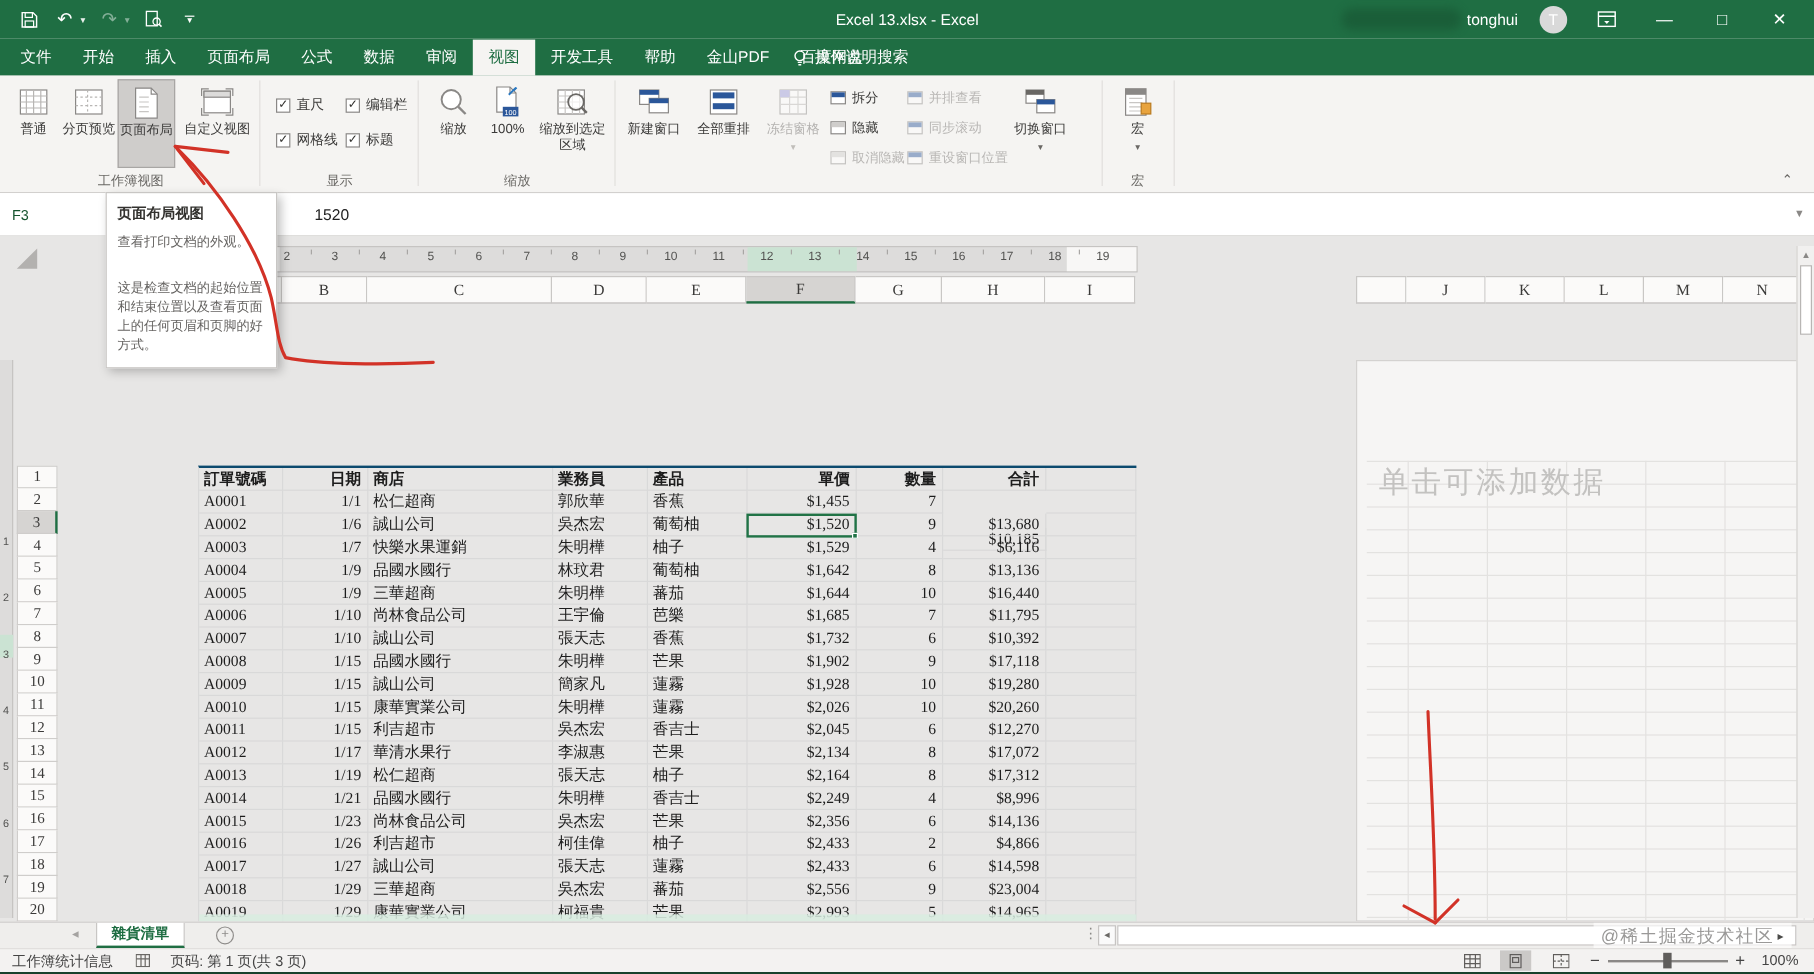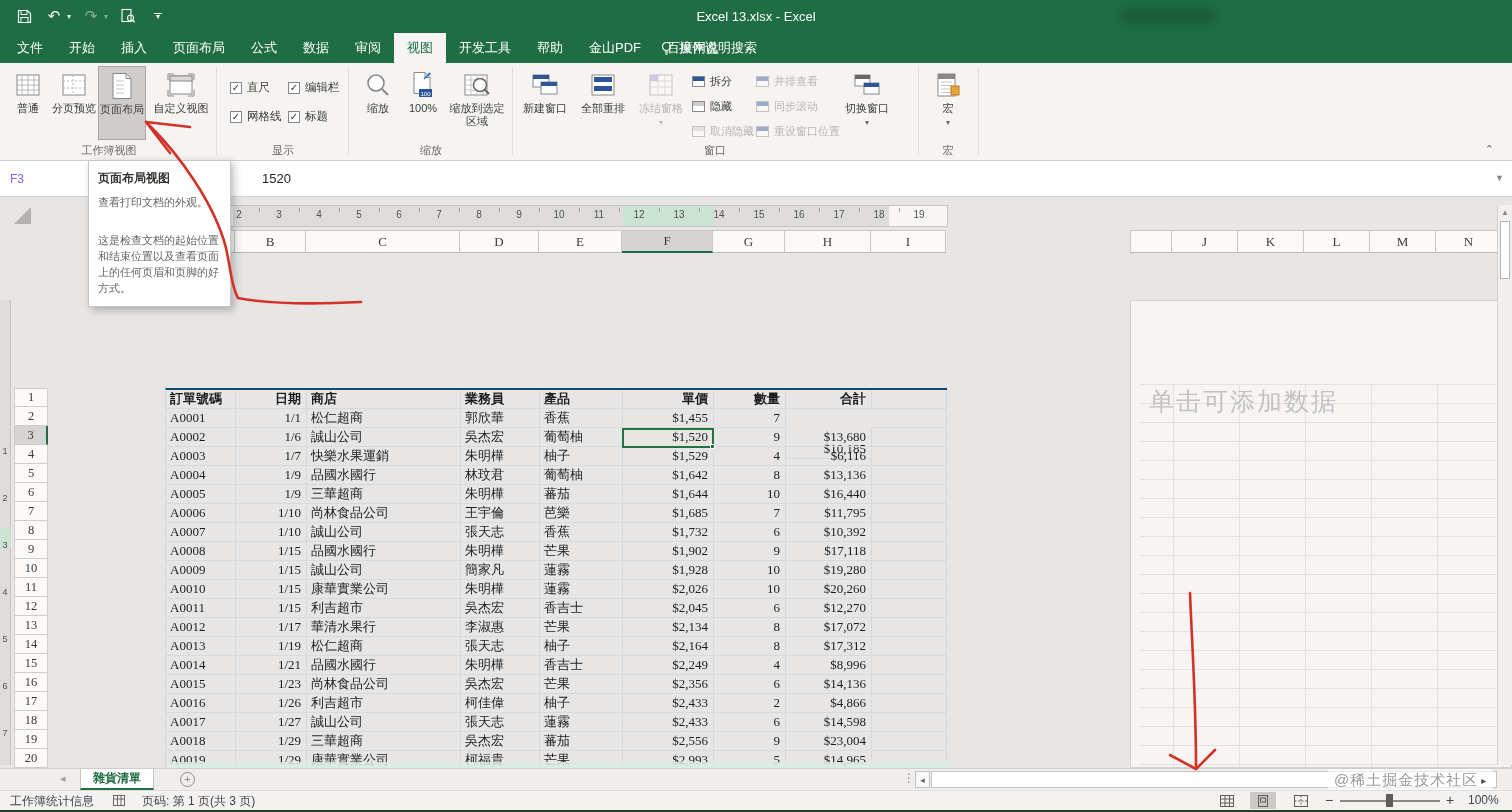--- a/index.html
+++ b/index.html
@@ -40,21 +40,21 @@
   .wic { width:13px; height:11px; border:1px solid #8a8886; background:#fff; position:relative; }
   .wic::before { content:""; position:absolute; left:0; top:0; right:0; height:4px; background:#2b579a; }
   .wic.plain::before { background:#cfcdcb; }
   .dis .wic { opacity:.45; }
   .drop { font-size:8px; color:#6a6865; margin-top:1px; }
   .dis .drop, .drop.dis { color:#c0beba; }
   #ribbon-collapse { position:absolute; right:18px; top:80px; font-size:11px; color:#6a6865; }
 
   
   #fbar { position:absolute; top:161px; left:0; width:1512px; height:36px; background:#fff; border-bottom:1px solid #d8d6d4; }
-  #namebox { position:absolute; left:0; top:0; width:96px; height:35px; border-right:1px solid #e1dfdd; font-size:12px; color:#8b5cf6; display:flex; align-items:center; padding-left:10px; background:#fff; }
+  #namebox { position:absolute; left:0; top:0; width:96px; height:35px; border-right:1px solid #e1dfdd; font-size:12px; color:#14532d; display:flex; align-items:center; padding-left:10px; background:#fff; }
   #fvalue { position:absolute; left:262px; top:0; height:35px; display:flex; align-items:center; font-size:13px; color:#222; }
   #fexpand { position:absolute; right:8px; top:12px; font-size:9px; color:#8a8886; }
 
   
   #work { position:absolute; top:197px; left:0; width:1512px; height:571px; background:#e7e6e5; overflow:hidden; }
   #hruler { position:absolute; left:213px; top:8px; width:735px; height:22px; background:#dddcdb; border:1px solid #c6c4c2; }
   .rm { position:absolute; top:0; height:20px; background:#f8f7f6; }
   .rnum { position:absolute; top:3px; width:20px; text-align:center; font-size:10px; color:#525250; }
   .rtick { position:absolute; top:2px; width:1px; height:4px; background:#a8a6a4; }
   #hruler-green { position:absolute; left:409px; top:0; width:91px; height:20px; background:#cbe3d3; }
@@ -142,20 +142,34 @@
       <svg class="icon" width="16" height="16" viewBox="0 0 16 16">
           <rect x="2" y="1.5" width="9" height="12" fill="none" stroke="#fff" stroke-width="1.1"></rect>
           <circle cx="10.5" cy="10" r="3" fill="none" stroke="#fff" stroke-width="1.1"></circle>
           <line x1="12.6" y1="12.2" x2="14.6" y2="14.2" stroke="#fff" stroke-width="1.3"></line>
         </svg>
     </span>
     <span class="qi" style="flex-direction:column;font-size:8px;line-height:5px;"><span style="border-top:1px solid #fff;width:8px;display:block;"></span>▾</span>
   </div>
   <span id="title-text">Excel 13.xlsx - Excel</span>
   <div id="blur-blob"></div>
+  <div id="tb-right">
+    <span style="font-size:13px;">tonghui</span>
+    <span id="avatar">T</span>
+    <span class="winctl">
+      <svg class="icon" width="16" height="14" viewBox="0 0 16 14" style="margin:0 auto;">
+          <rect x="1" y="1" width="14" height="12" fill="none" stroke="#fff" stroke-width="1.2"></rect>
+          <line x1="1" y1="4.5" x2="15" y2="4.5" stroke="#fff" stroke-width="1.2"></line>
+          <path d="M8 11 L5.8 8.5 h4.4 z" fill="#fff"></path>
+        </svg>
+    </span>
+    <span class="winctl">—</span>
+    <span class="winctl">□</span>
+    <span class="winctl">✕</span>
+  </div>
 </div>
 
 <div id="tabrow">
 
 <div class="rtab">文件</div>
     <div class="rtab">开始</div>
     <div class="rtab">插入</div>
     <div class="rtab">页面布局</div>
     <div class="rtab">公式</div>
     <div class="rtab">数据</div>
@@ -343,21 +357,20 @@
         <svg class="icon" width="28" height="24" viewBox="0 0 28 24">
           <rect x="2" y="2" width="15" height="11" fill="#fff" stroke="#8a8886"></rect>
           <rect x="2" y="2" width="15" height="4" fill="#6a6865"></rect>
           <rect x="11" y="10" width="15" height="11" fill="#fff" stroke="#8a8886"></rect>
           <rect x="11" y="10" width="15" height="4" fill="#2b579a"></rect>
         </svg>
       </span>
     <span>切换窗口</span>
     <span class="drop">▾</span>
   </div>
-  <div class="glabel" style="left:515px;width:400px;">窗口</div>
   <div class="gsep" style="left:918px;"></div>
 
   <div class="rbtn" style="left:926px;width:44px;">
     <span class="ric">
         <svg class="icon" width="26" height="26" viewBox="0 0 26 26">
           <rect x="3" y="2" width="17" height="22" fill="#fff" stroke="#8a8886"></rect>
           <rect x="3" y="2" width="17" height="5" fill="#8a8886"></rect>
           <path d="M6 10 h11 M6 13.5 h11 M6 17 h11 M6 20.5 h11" stroke="#c8c6c4"></path>
           <rect x="16" y="14" width="8" height="9" fill="#e8a33d" stroke="#b97a1e"></rect>
         </svg>

